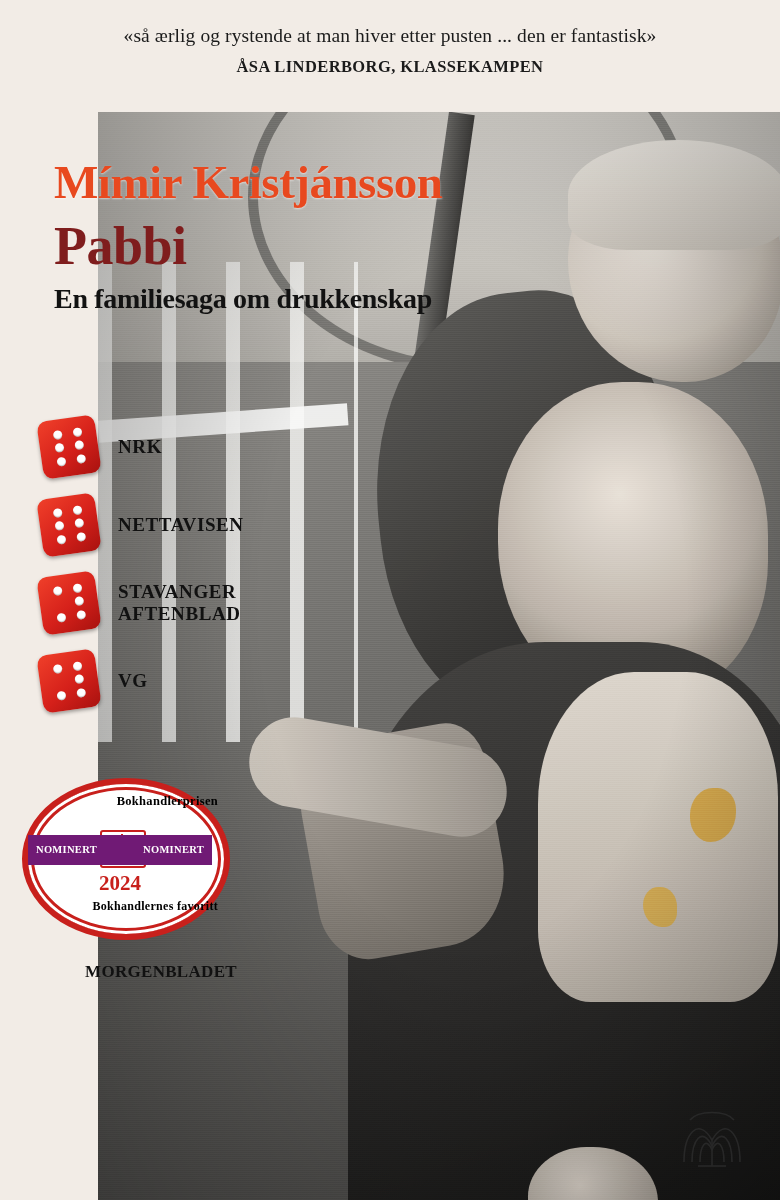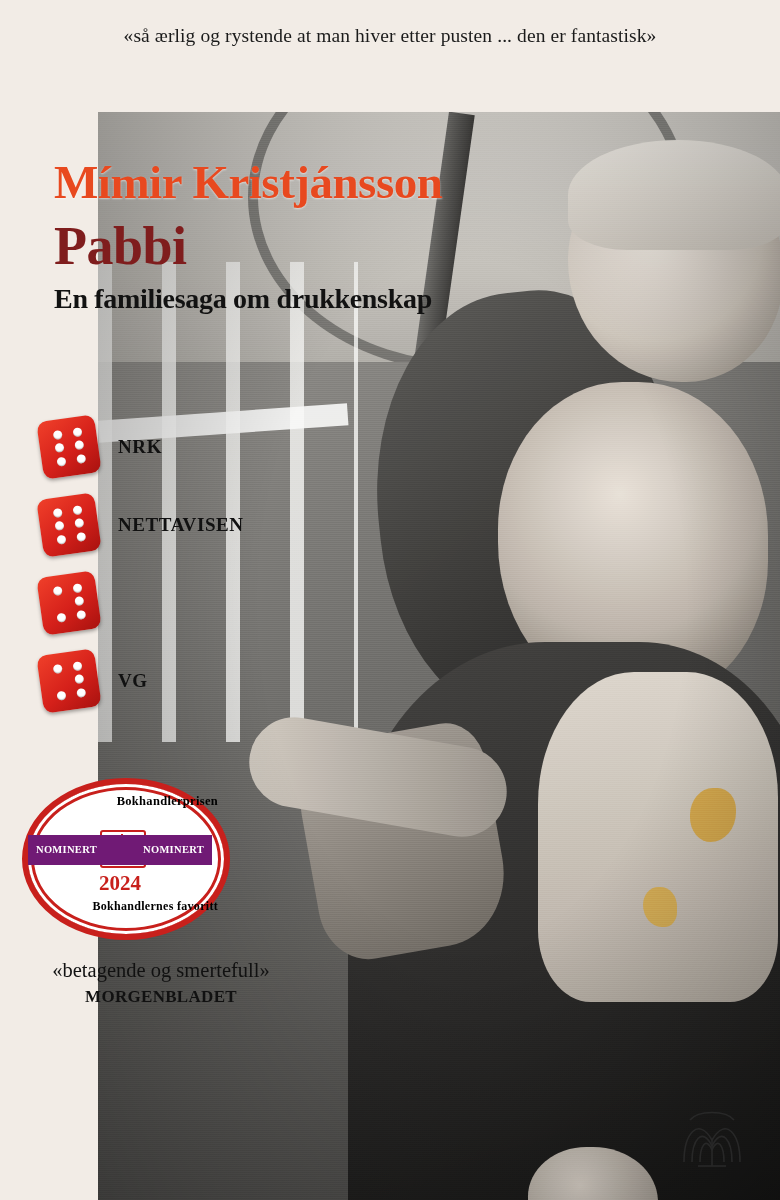--- a/index.html
+++ b/index.html
@@ -390,20 +390,21 @@
     <div class="jeans"></div>
     <div class="arm"></div>
     <div class="hand"></div>
 
     <div class="grain"></div>
     <div class="vignette"></div>
   </div>
 
   <div class="topquote">
     <div class="q">«så ærlig og rystende at man hiver etter pusten ... den er fantastisk»</div>
+    <div class="src">ÅSA LINDERBORG, KLASSEKAMPEN</div>
   </div>
 
   <div class="titleblock">
     <div class="author">Mímir Kristjánsson</div>
     <div class="booktitle">Pabbi</div>
     <div class="subtitle">En familiesaga om drukkenskap</div>
   </div>
 
   <div class="dicelist">
 
@@ -439,20 +440,21 @@
       <div class="die">
         <div class="pips">
           <span class="pip"></span>
             <span class="pip"></span>
           <span class="pip blank"></span>
             <span class="pip"></span>
           <span class="pip"></span>
             <span class="pip"></span>
         </div>
       </div>
+      <div class="dicelabel">STAVANGER AFTENBLAD</div>
     </div>
 
     <div class="dicerow">
       <div class="die">
         <div class="pips">
           <span class="pip"></span>
             <span class="pip"></span>
           <span class="pip blank"></span>
             <span class="pip"></span>
           <span class="pip"></span>
@@ -470,21 +472,20 @@
     <div class="book"></div>
     <div class="band">
       <span class="left">NOMINERT</span>
       <span class="right">NOMINERT</span>
     </div>
     <div class="year">2024</div>
     <div class="bottom-text">Bokhandlernes favoritt</div>
   </div>
 
   <div class="bottomquote">
-    <div class="q">«betagende og smertefull»</div>
     <div class="src">MORGENBLADET</div>
   </div>
 
   <div class="logo">
     <svg viewBox="0 0 80 74" width="80" height="74" fill="none" stroke="#2a2a2a" stroke-width="1.6">
       <path d="M12 62 C12 34, 26 16, 40 40 C54 16, 68 34, 68 62"></path>
       <path d="M20 62 C20 40, 30 26, 40 46 C50 26, 60 40, 60 62"></path>
       <path d="M28 62 C28 46, 34 36, 40 50 C46 36, 52 46, 52 62"></path>
       <path d="M40 40 L40 66"></path>
       <path d="M26 66 L54 66"></path>

